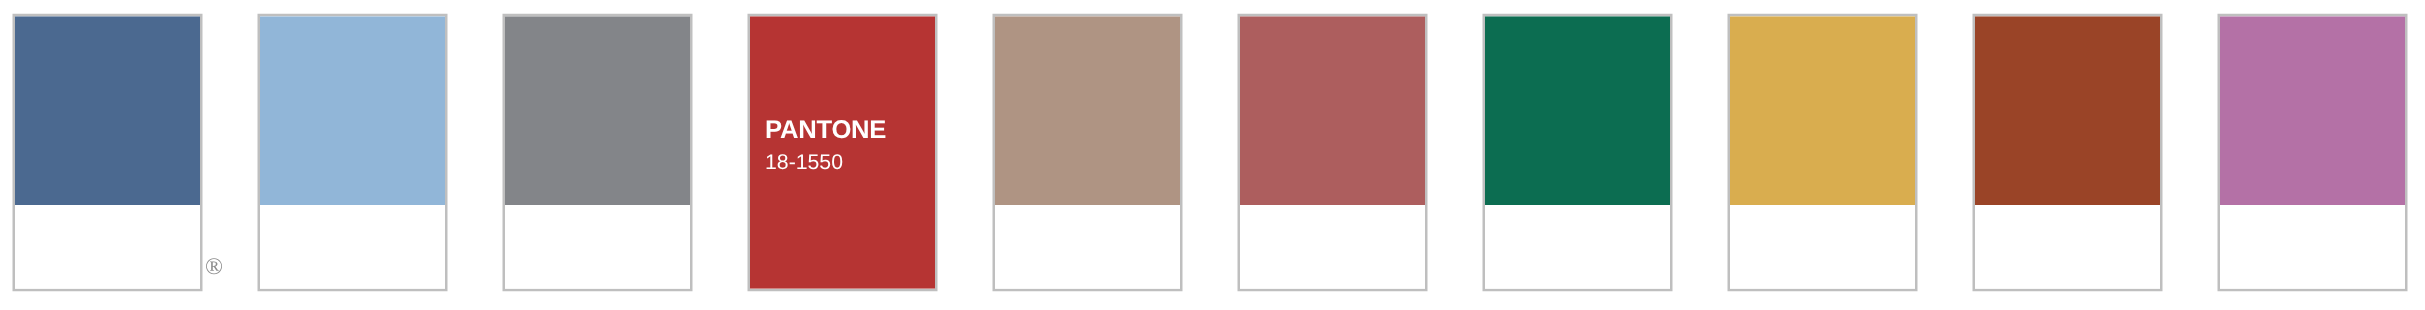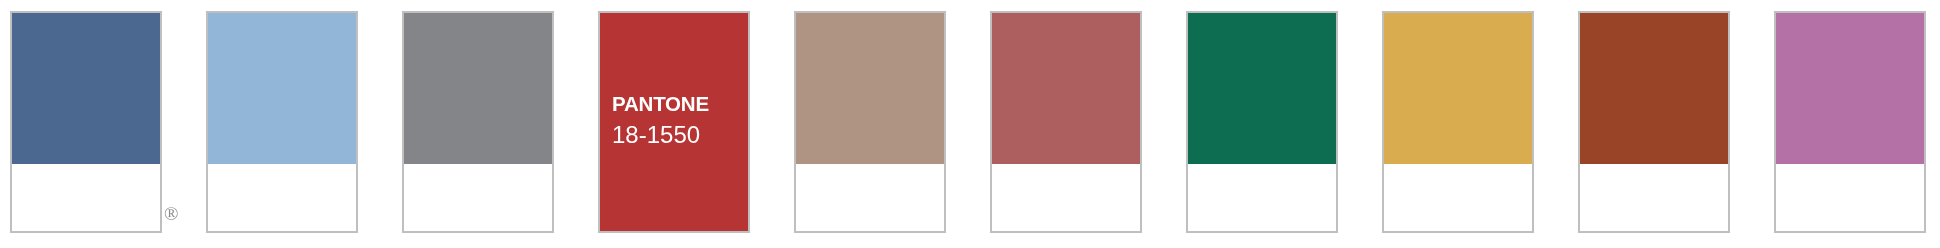--- a/index.html
+++ b/index.html
@@ -66,21 +66,21 @@
   .label-brand {
     font-size: 20.5px;
     font-weight: bold;
     letter-spacing: -0.2px;
     line-height: 1.16;
     margin: 0 0 3px 0;
     white-space: nowrap;
   }
 
   .label-code {
-    font-size: 24px;
+    font-size: 17px;
     font-weight: normal;
     line-height: 1.3;
     margin: 0;
     white-space: nowrap;
   }
 
   .label-name {
     font-size: 19px;
     font-weight: normal;
     line-height: 1.3;

